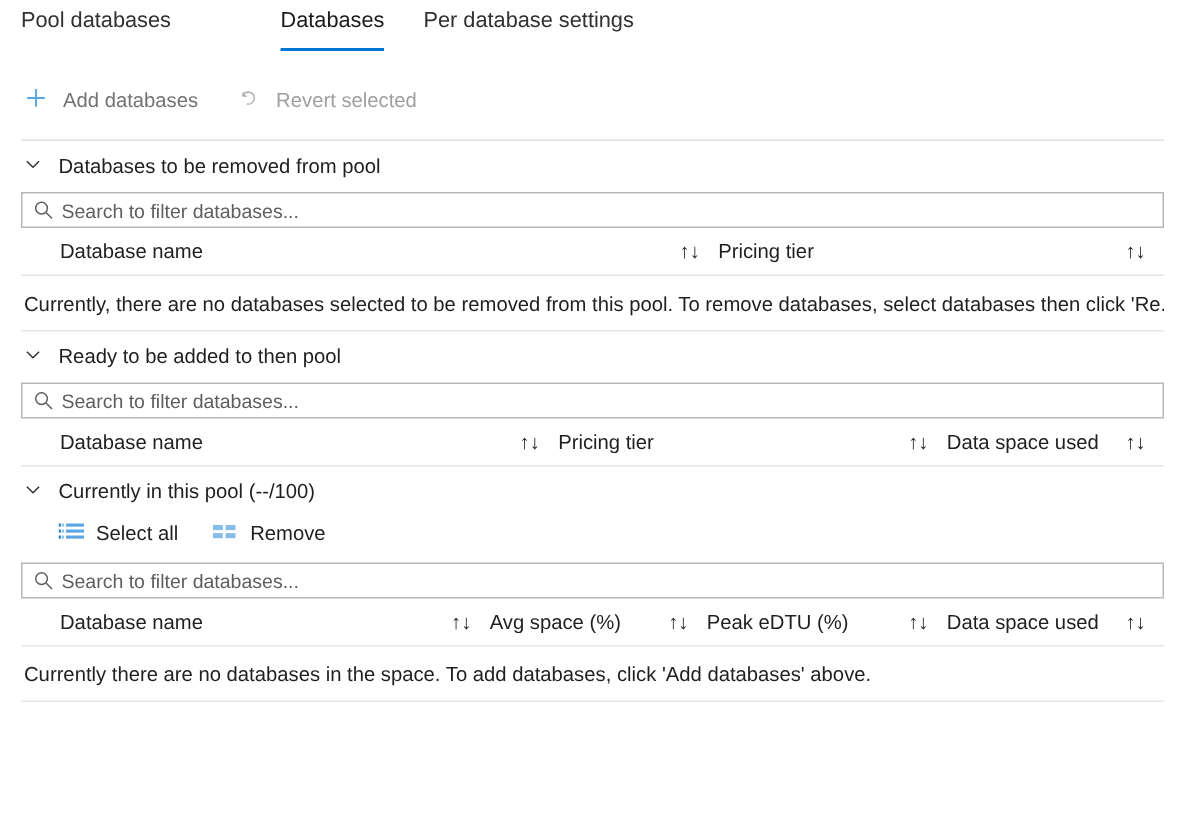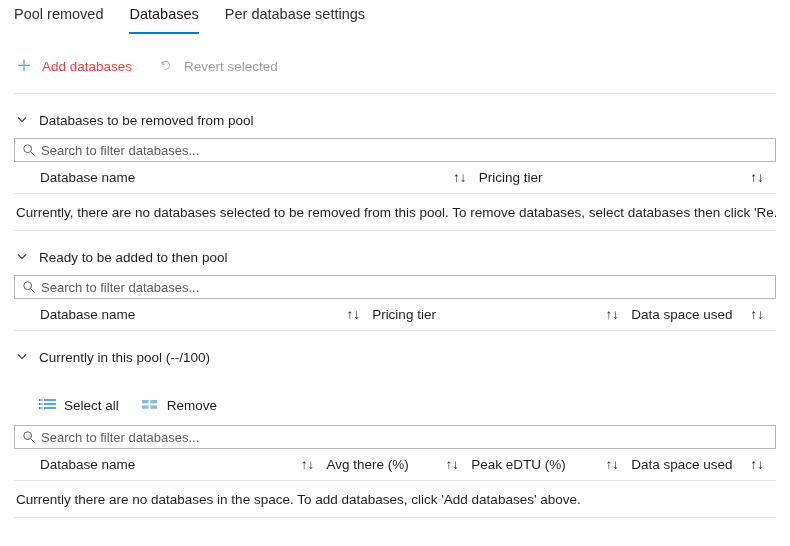--- a/index.html
+++ b/index.html
@@ -30,36 +30,37 @@
     padding: 0 0 9px 0;
     margin-right: 26px;
     cursor: pointer;
     border-bottom: 2px solid transparent;
     line-height: 17px;
     white-space: nowrap;
   }
   .tab.active {
     border-bottom-color: #0078d4;
     color: #1b1a19;
+    margin-left: 47px;
   }
 
   
   .commandbar {
     display: flex;
     align-items: center;
     height: 36px;
     padding: 0 0 0 14px;
     margin-top: 14px;
   }
   .cmd {
     display: flex;
     align-items: center;
     margin-right: 24px;
     font-size: 13.5px;
-    color: #ef4444;
+    color: #737373;
     cursor: pointer;
     white-space: nowrap;
   }
   .cmd.disabled {
     color: #a19f9d;
     cursor: default;
   }
   .cmd .glyph {
     display: inline-flex;
     align-items: center;
@@ -75,21 +76,21 @@
   }
 
   
   .section {
     padding: 0 14px;
   }
   .section-head {
     display: flex;
     align-items: center;
     height: 26px;
-    margin-top: 13px;
+    margin-top: 3px;
     cursor: pointer;
   }
   .chevron {
     width: 16px;
     height: 16px;
     display: inline-flex;
     align-items: center;
     justify-content: center;
     margin-right: 9px;
     flex: none;
@@ -99,21 +100,21 @@
     color: #201f1e;
     white-space: nowrap;
   }
 
   
   .subcommandbar {
     display: flex;
     align-items: center;
     height: 30px;
     padding-left: 24px;
-    margin-top: 20px;
+    margin-top: 0;
   }
   .subcmd {
     display: flex;
     align-items: center;
     margin-right: 22px;
     font-size: 13.5px;
     color: #201f1e;
     cursor: pointer;
     white-space: nowrap;
   }
@@ -208,21 +209,21 @@
     padding-left: 2px;
     overflow: hidden;
     white-space: nowrap;
     text-overflow: ellipsis;
   }
 </style>
 </head>
 <body>
 
 <div class="tabstrip">
-  <div class="tab">Pool removed</div>
+  <div class="tab">Pool databases</div>
   <div class="tab active">Databases</div>
   <div class="tab">Per database settings</div>
 </div>
 
 <div class="commandbar">
 
   <div class="cmd">
     <span class="glyph">
       <svg width="16" height="16" viewBox="0 0 16 16">
         <path d="M7.35 1.4h1.3v5.25h5.25v1.3H8.65v5.25h-1.3V7.95H2.1v-1.3h5.25z" fill="#5ba7e5"></path>
@@ -406,21 +407,21 @@
     <thead>
       <tr>
         <th>
           <div class="th-inner first-col">
             <span class="th-label">Database name</span>
             <span class="sorticon">↑↓</span>
           </div>
         </th>
         <th>
           <div class="th-inner">
-            <span class="th-label">Avg there (%)</span>
+            <span class="th-label">Avg space (%)</span>
             <span class="sorticon">↑↓</span>
           </div>
         </th>
         <th>
           <div class="th-inner">
             <span class="th-label">Peak eDTU (%)</span>
             <span class="sorticon">↑↓</span>
           </div>
         </th>
         <th>

